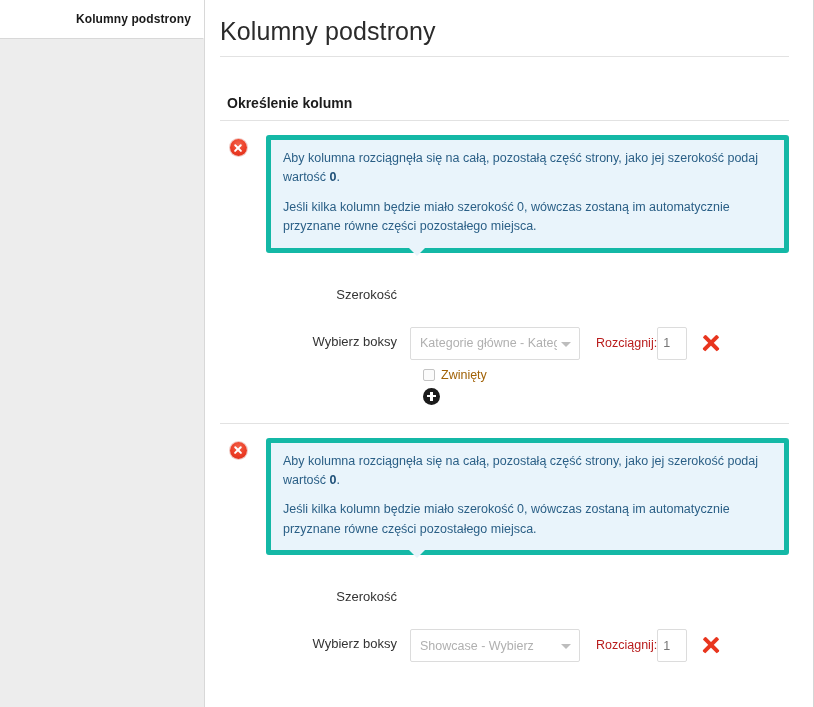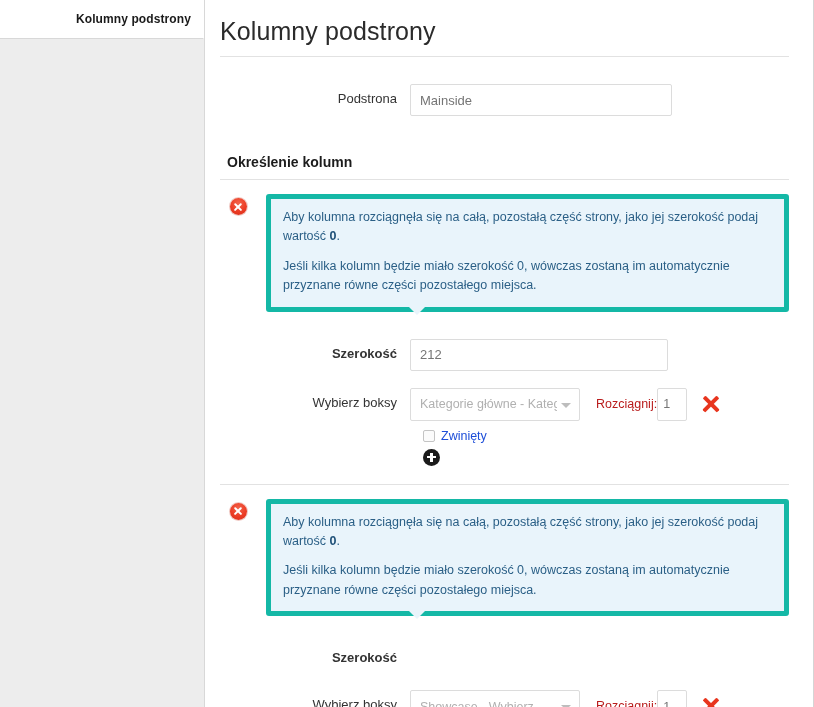--- a/index.html
+++ b/index.html
@@ -84,21 +84,21 @@
     margin-top: 27px;
   }
   .form-label {
     width: 190px;
     text-align: right;
     padding-right: 13px;
     font-size: 13px;
     color: #333333;
     line-height: 30px;
   }
-  .form-label.bold { font-weight: bold; }
+  .form-label.bold { font-weight: normal; }
 
   .text-input {
     width: 258px;
     height: 32px;
     border: 1px solid #dcdcdc;
     background: #ffffff;
     border-radius: 2px;
     font-size: 13px;
     color: #b8b8b8;
     padding: 0 9px;
@@ -280,21 +280,21 @@
     height: 12px;
     border: 1px solid #c4c4c4;
     border-radius: 2px;
     background: #fbfbfb;
     margin-right: 6px;
     cursor: pointer;
     flex: 0 0 auto;
   }
   .check-label {
     font-size: 12.5px;
-    color: #1d4ed8;
+    color: #a16207;
   }
 
   
   .add-row { margin: 6px 0 0 203px; }
   .add-btn {
     width: 17px;
     height: 17px;
     border-radius: 50%;
     background: #1b1b1b;
     position: relative;
@@ -324,44 +324,39 @@
       <span class="side-tab-label">Kolumny podstrony</span>
     </div>
   </div>
 
   <div class="main">
     <div class="main-inner">
 
       <h1 class="page-title">Kolumny podstrony</h1>
       <div class="rule"></div>
 
-      <div class="form-row">
-        <div class="form-label">Podstrona</div>
-        <input class="text-input wide" type="text" placeholder="Mainside" style="">
-      </div>
 
       <div class="section-heading">Określenie kolumn</div>
       <div class="rule"></div>
 
       <div class="col-block">
 
         <div class="info-row">
           <div class="remove-circle"></div>
           <div class="info-box">
             <p>
               <span>Aby kolumna rozciągnęła się na całą, pozostałą część strony, jako jej szerokość podaj wartość </span><b>0</b><span>.</span>
             </p>
             <p>Jeśli kilka kolumn będzie miało szerokość 0, wówczas zostaną im automatycznie przyznane równe części pozostałego miejsca.</p>
             <div class="info-tail"></div>
           </div>
         </div>
 
         <div class="form-row">
           <div class="form-label bold">Szerokość</div>
-          <input class="text-input" type="text" placeholder="212" style="">
         </div>
 
         <div class="form-row select-row">
           <div class="form-label">Wybierz boksy</div>
           <div class="select-wrap">
             <span class="select-value">Kategorie główne - Kategori</span>
             <span class="select-caret"></span>
           </div>
           <span class="stretch-label">Rozciągnij:</span>
           <input class="stretch-input" type="text" placeholder="1" style="">

